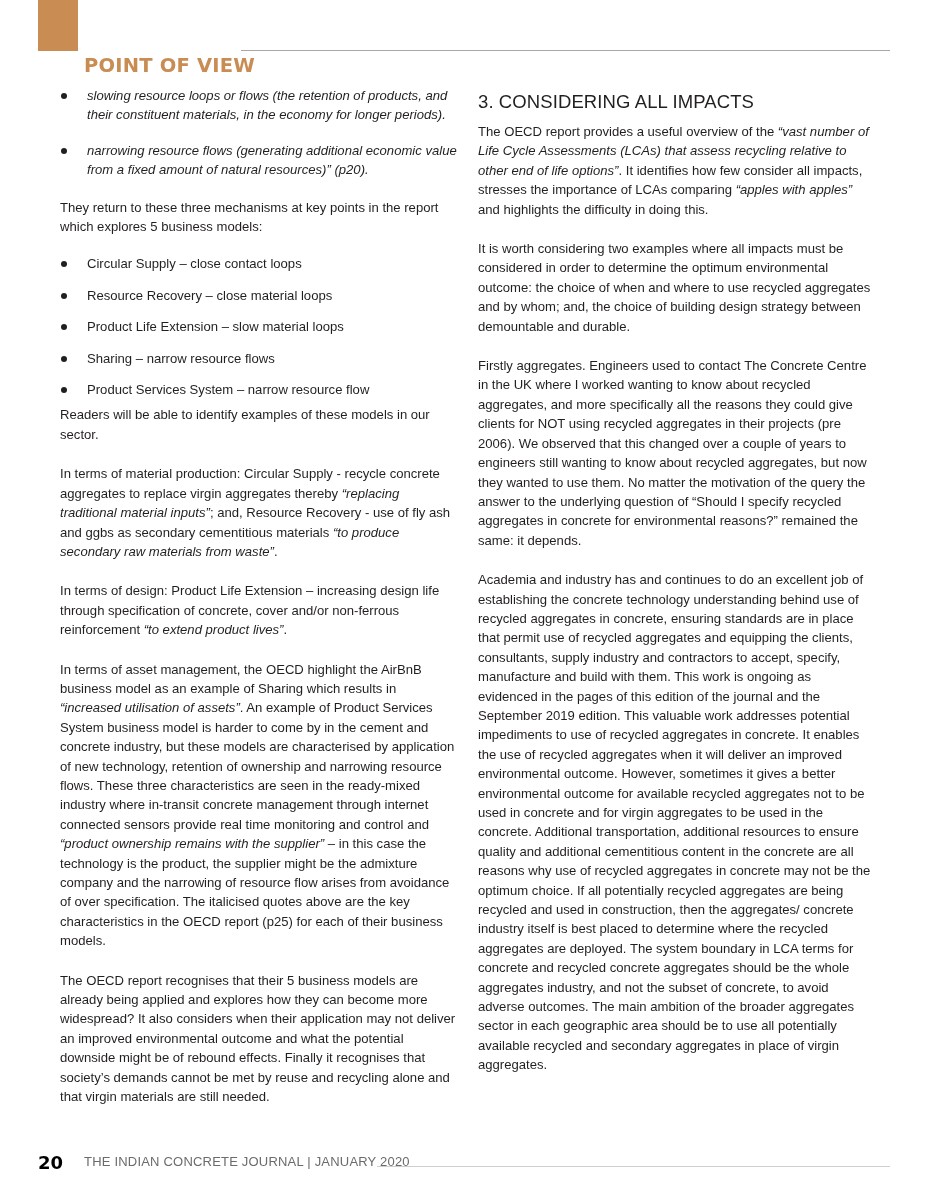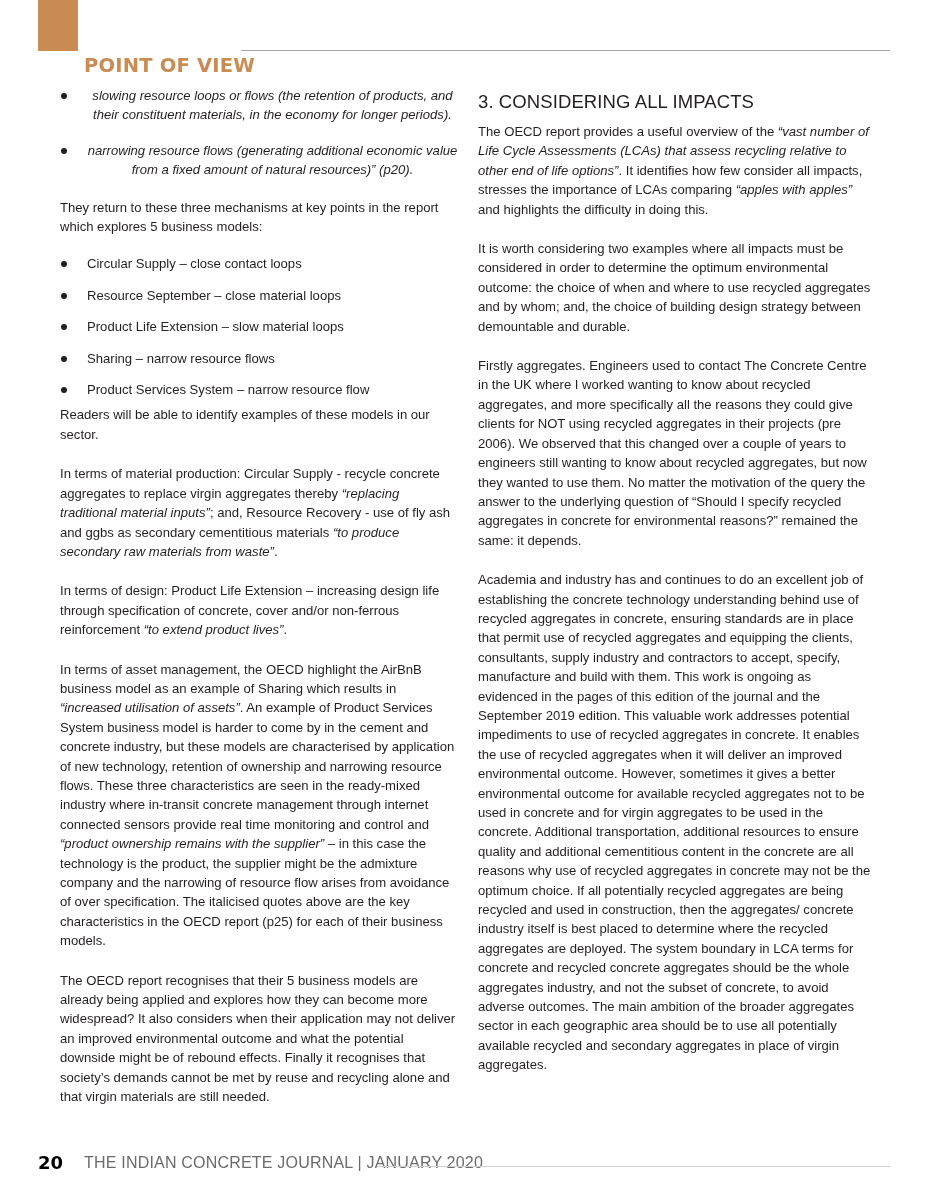--- a/index.html
+++ b/index.html
@@ -13,48 +13,48 @@
   .col { position: absolute; font-size: 13.1px; line-height: 19.4px; }
   .col-left { left: 60px; top: 86px; width: 398px; }
   .col-right { left: 478px; top: 90px; width: 395px; }
   .col p { margin: 0 0 20px 0; }
   .col p.tight { margin-bottom: 18px; }
   em, .it { font-style: italic; }
 
   .bullets { list-style: none; margin: 0; padding: 0; }
   .bullets li { position: relative; padding-left: 27px; }
   .bullets li .dot { position: absolute; left: 1px; top: 7px; width: 6px; height: 6px; border-radius: 50%; background: #231f20; }
-  .bullets.italic li { margin-bottom: 16px; font-style: italic; text-align: center; }
+  .bullets.italic li { margin-bottom: 16px; font-style: italic; }
   .bullets.plain li { margin-bottom: 12px; }
 
   .h2 { font-size: 18.5px; line-height: 24px; margin: 0 0 8px 0; font-weight: normal; letter-spacing: 0.1px; }
 
   .footer { position: absolute; left: 38px; top: 1152px; width: 852px; height: 20px; }
   .page-num { position: absolute; left: 0; top: 0; font-family: "DejaVu Sans", sans-serif; font-weight: bold;
         font-size: 18px; color: #000000; }
-  .journal { position: absolute; left: 46px; top: 2px; font-family: "Liberation Sans", sans-serif; font-size: 16px;
+  .journal { position: absolute; left: 46px; top: 2px; font-family: "Liberation Sans", sans-serif; font-size: 13px;
         color: #6b6b6b; letter-spacing: 0.2px; white-space: nowrap; }
   .footer-rule { position: absolute; left: 339px; top: 14px; width: 513px; height: 1px; background: #cfcfcf; }
 </style>
 </head>
 <body>
 
 <div class="accent-block"></div>
 <div class="section-title">POINT OF VIEW</div>
 <div class="header-rule"></div>
 
 <div class="col col-left">
   <ul class="bullets italic">
     <li><span class="dot"></span><span>slowing resource loops or flows (the retention of products, and their constituent materials, in the economy for longer periods).</span></li>
     <li style="margin-bottom:18px"><span class="dot"></span><span>narrowing resource flows (generating additional economic value from a fixed amount of natural resources)” (p20).</span></li>
   </ul>
   <p class="tight">They return to these three mechanisms at key points in the report which explores 5 business models:</p>
   <ul class="bullets plain">
     <li><span class="dot"></span><span>Circular Supply – close contact loops</span></li>
-    <li><span class="dot"></span><span>Resource September – close material loops</span></li>
+    <li><span class="dot"></span><span>Resource Recovery – close material loops</span></li>
     <li><span class="dot"></span><span>Product Life Extension – slow material loops</span></li>
     <li><span class="dot"></span><span>Sharing – narrow resource flows</span></li>
     <li style="margin-bottom:6px"><span class="dot"></span><span>Product Services System – narrow resource flow</span></li>
   </ul>
   <p>Readers will be able to identify examples of these models in our sector.</p>
   <p><span>In terms of material production: Circular Supply - recycle concrete aggregates to replace virgin aggregates thereby </span><em>“replacing traditional material inputs”</em><span>; and, Resource Recovery - use of fly ash and ggbs as secondary cementitious materials </span><em>“to produce secondary raw materials from waste”</em><span>.</span></p>
   <p><span>In terms of design: Product Life Extension – increasing design life through specification of concrete, cover and/or non-ferrous reinforcement </span><em>“to extend product lives”</em><span>.</span></p>
   <p><span>In terms of asset management, the OECD highlight the AirBnB business model as an example of Sharing which results in </span><em>“increased utilisation of assets”</em><span>. An example of Product Services System business model is harder to come by in the cement and concrete industry, but these models are characterised by application of new technology, retention of ownership and narrowing resource flows. These three characteristics are seen in the ready-mixed industry where in-transit concrete management through internet connected sensors provide real time monitoring and control and </span><em>“product ownership remains with the supplier”</em><span> – in this case the technology is the product, the supplier might be the admixture company and the narrowing of resource flow arises from avoidance of over specification. The italicised quotes above are the key characteristics in the OECD report (p25) for each of their business models.</span></p>
   <p>The OECD report recognises that their 5 business models are already being applied and explores how they can become more widespread? It also considers when their application may not deliver an improved environmental outcome and what the potential downside might be of rebound effects. Finally it recognises that society’s demands cannot be met by reuse and recycling alone and that virgin materials are still needed.</p>
 </div>

